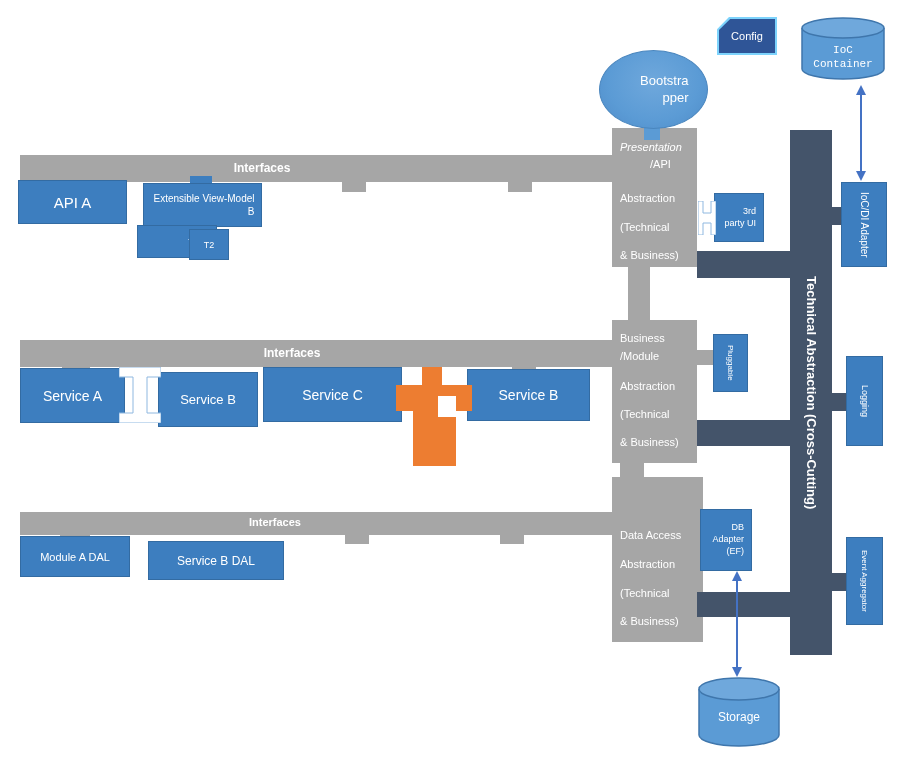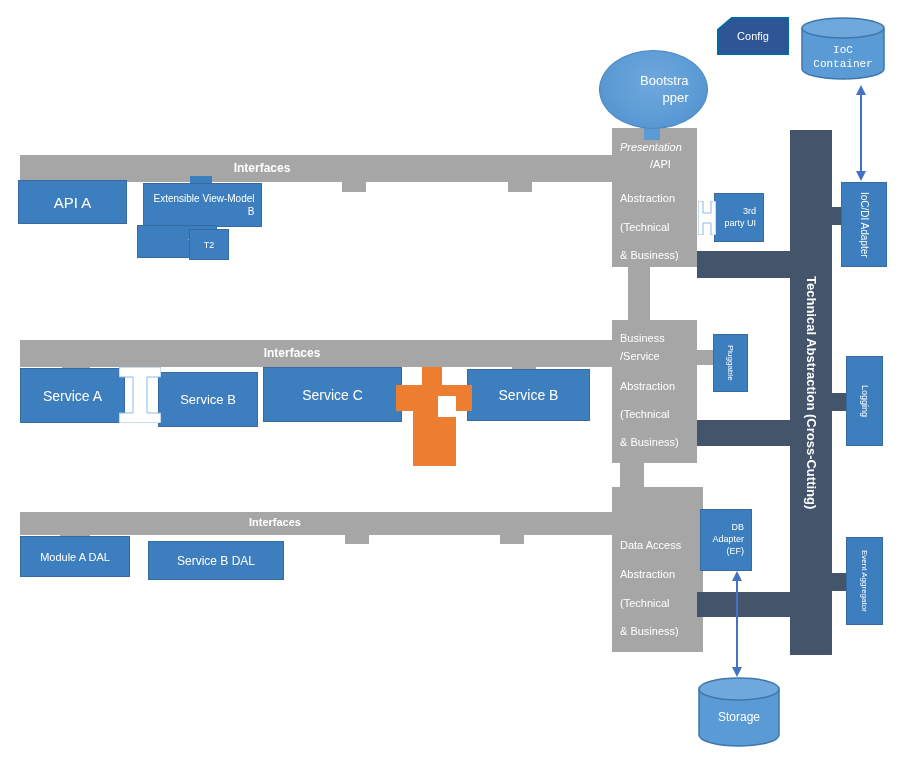--- a/index.html
+++ b/index.html
@@ -46,26 +46,26 @@
 
   <div class="abs gray" style="left:612px;top:128px;width:85px;height:139px;">
     <span class="layer-line" style="top:13px;font-style:italic;">Presentation</span>
     <span class="layer-line" style="top:30px;margin-left:30px;">/API</span>
     <span class="layer-line" style="top:64px;">Abstraction</span>
     <span class="layer-line" style="top:93px;">(Technical</span>
     <span class="layer-line" style="top:121px;">&amp; Business)</span>
   </div>
   <div class="abs gray" style="left:612px;top:320px;width:85px;height:143px;">
     <span class="layer-line" style="top:12px;">Business</span>
-    <span class="layer-line" style="top:30px;">/Service</span>
+    <span class="layer-line" style="top:30px;">/Module</span>
     <span class="layer-line" style="top:60px;">Abstraction</span>
     <span class="layer-line" style="top:88px;">(Technical</span>
     <span class="layer-line" style="top:116px;">&amp; Business)</span>
   </div>
-  <div class="abs gray" style="left:612px;top:487px;width:91px;height:165px;">
+  <div class="abs gray" style="left:612px;top:477px;width:91px;height:165px;">
     <span class="layer-line" style="top:52px;">Data Access</span>
     <span class="layer-line" style="top:81px;">Abstraction</span>
     <span class="layer-line" style="top:110px;">(Technical</span>
     <span class="layer-line" style="top:138px;">&amp; Business)</span>
   </div>
 
   <div class="gtab" style="left:628px;top:267px;width:22px;height:53px;"></div>
   <div class="gtab" style="left:620px;top:463px;width:24px;height:24px;"></div>
   <div class="gtab" style="left:697px;top:350px;width:16px;height:15px;"></div>
 
@@ -79,21 +79,21 @@
   <div class="abs dark" style="left:832px;top:393px;width:14px;height:18px;"></div>
   <div class="abs dark" style="left:832px;top:573px;width:14px;height:18px;"></div>
 
   <div class="btab" style="left:644px;top:102px;width:16px;height:38px;"></div>
   <div class="box" style="left:599px;top:50px;width:107px;height:77px;border-radius:50%;
        background:radial-gradient(ellipse at 50% 40%, #6FA8DC 0%, #5B9BD5 60%, #4E8BC8 100%);
        border:1px solid #4A86BE;">
     <span style="width:70px;font-size:13px;line-height:1.25;">Bootstra pper</span>
   </div>
 
-  <div class="abs" style="left:717px;top:17px;width:72px;height:38px;background:#0369a1;
+  <div class="abs" style="left:717px;top:17px;width:60px;height:38px;background:#7dd3fc;
        clip-path:polygon(0 32%,20% 0,100% 0,100% 100%,0 100%);">
     <div style="position:absolute;inset:2px;background:#2F5597;display:flex;align-items:center;justify-content:center;
          clip-path:polygon(0 32%,20% 0,100% 0,100% 100%,0 100%);">
       <span style="color:#fff;font-size:11px;">Config</span>
     </div>
   </div>
 
   <div class="abs" style="left:799px;top:16px;width:88px;height:66px;">
     <svg width="88" height="66" viewBox="0 0 88 66">
       <path d="M3,12 L3,53 A41,10 0 0 0 85,53 L85,12" fill="#5B9BD5" stroke="#3F76AC" stroke-width="1.5"></path>

